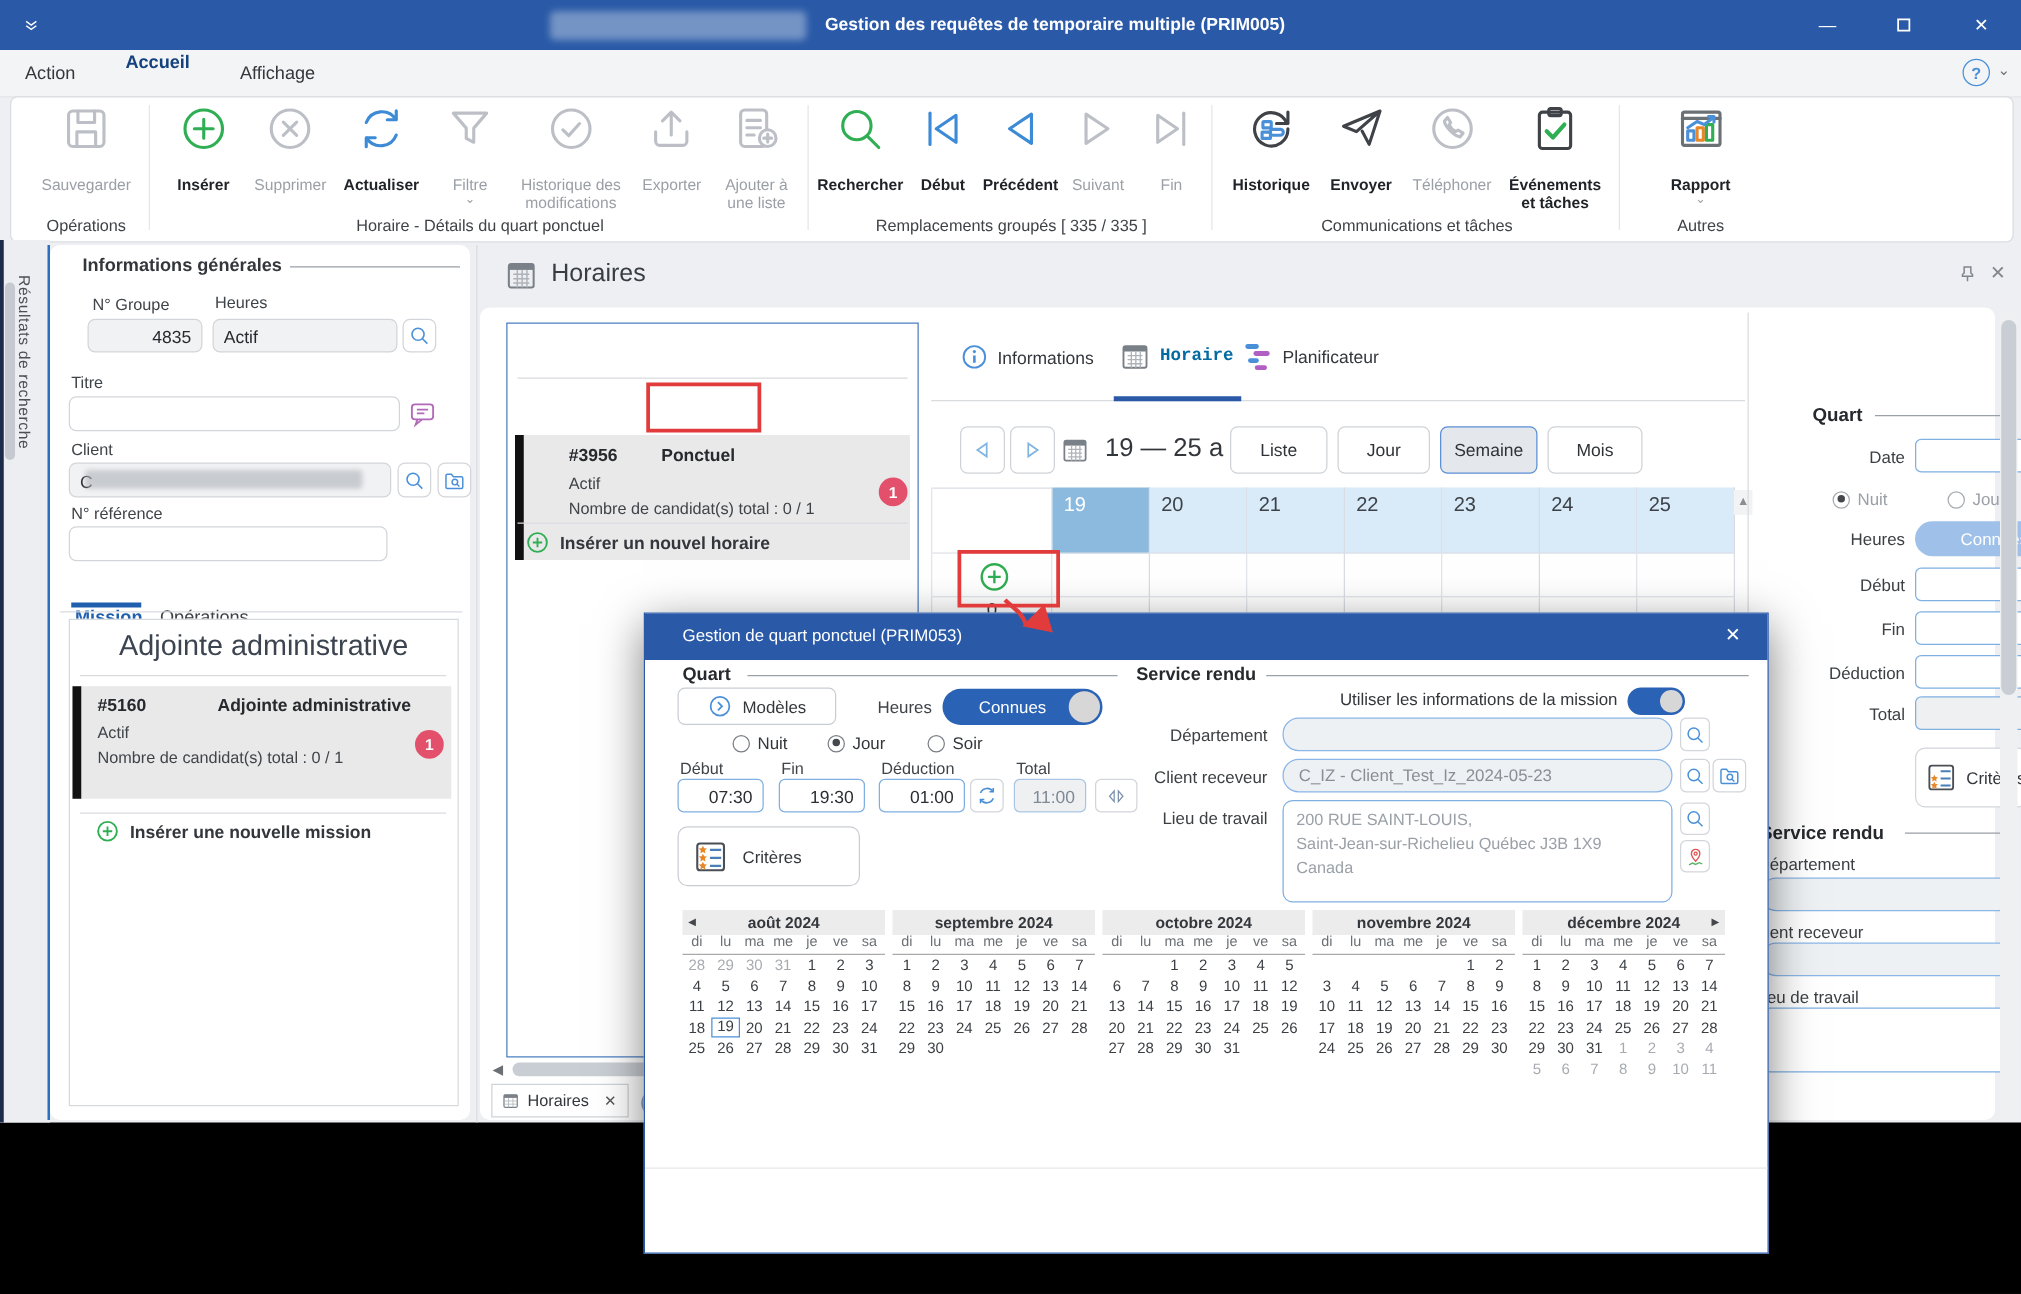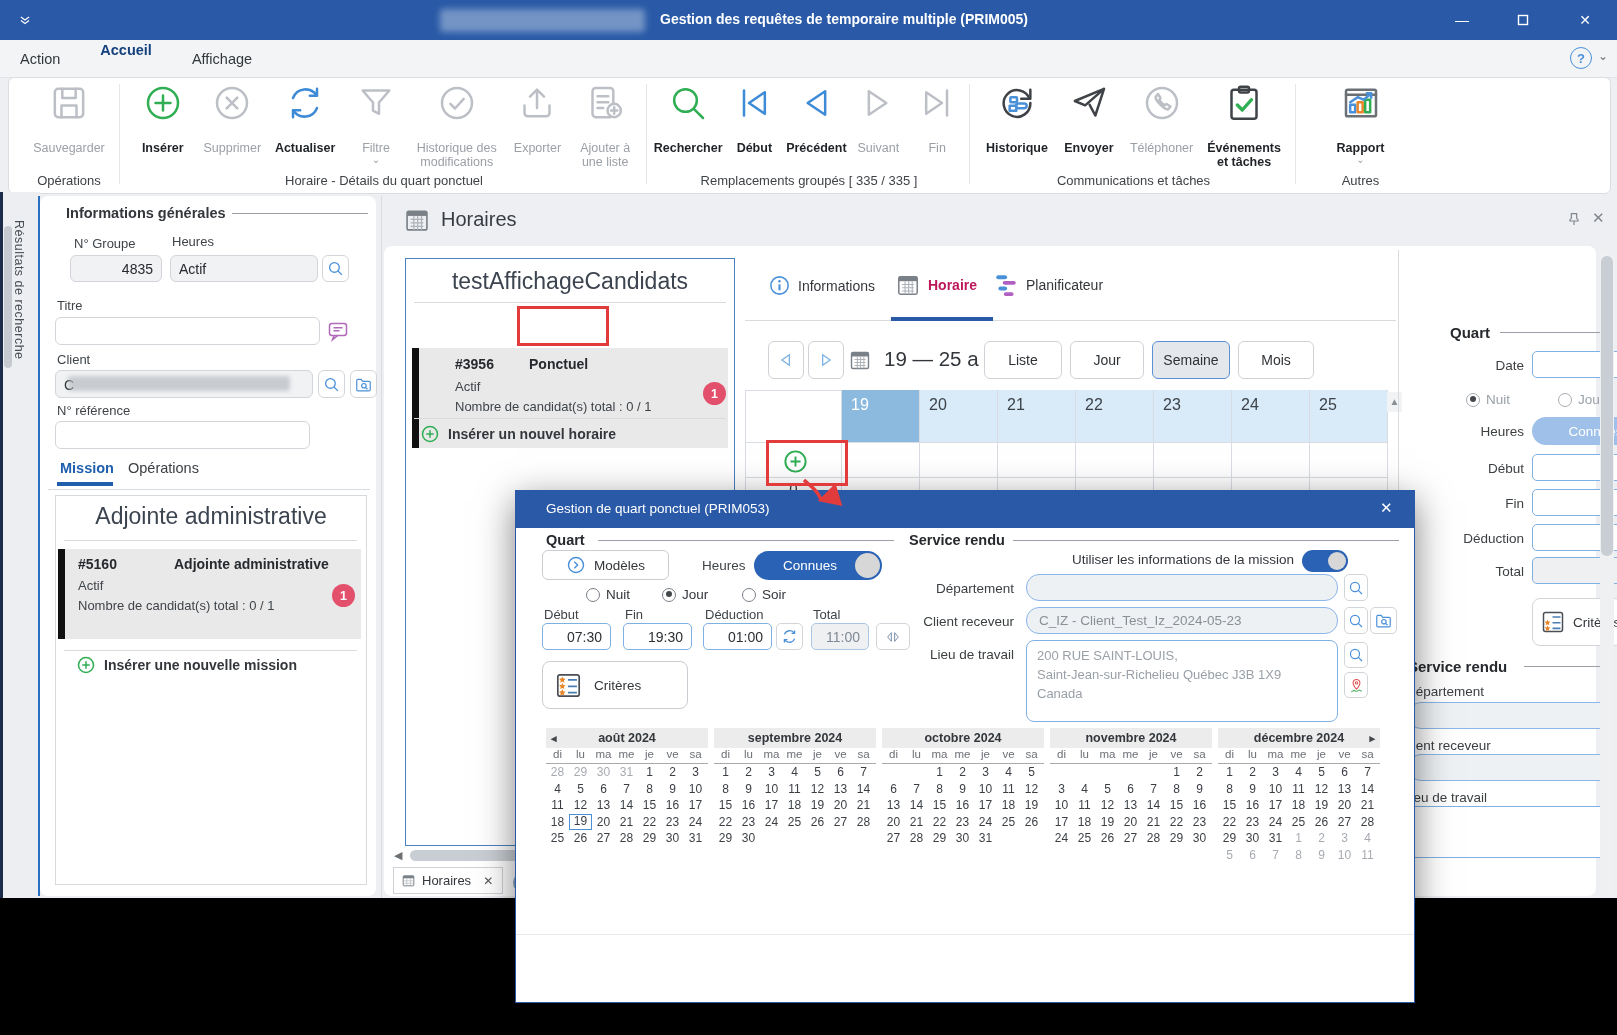--- a/index.html
+++ b/index.html
@@ -42,35 +42,35 @@
   #leftstrip .pill{position:absolute;left:4px;top:34px;width:8px;height:142px;background:#c6cad0;border-radius:4px;}
   .vtext{position:absolute;left:12px;top:28px;writing-mode:vertical-rl;font-size:12.5px;color:#4a4f55;letter-spacing:.5px;}
   .seclabel{font-size:14.5px;font-weight:700;color:#33373c;white-space:nowrap;}
   .grpline{position:absolute;height:1px;background:#9aa0a6;}
   .flabel{position:absolute;font-size:13px;color:#3f4449;white-space:nowrap;}
   .inp{position:absolute;border:1px solid #d2d5d9;border-radius:6px;background:#fff;font-family:"Liberation Sans",sans-serif;
        font-size:14px;color:#26292d;padding:0 8px;box-sizing:border-box;outline:none;}
   .inp.gray{background:#f1f2f4;}
   .sqbtn{position:absolute;background:#fff;border:1px solid #d2d5d9;border-radius:6px;display:flex;
          align-items:center;justify-content:center;box-sizing:border-box;}
-  .ltab{position:absolute;font-size:14.5px;color:#3c4043;}
+  .ltab{position:absolute;font-size:14.5px;color:#3c4043;margin-top:26px;}
   .ltab.active{color:#1f5fae;font-weight:700;}
   .tabline{position:absolute;height:4px;background:#1f5fae;}
   .bigtitle{position:absolute;font-size:23px;color:#3c4450;text-align:center;white-space:nowrap;}
   .itemcard{position:absolute;background:#e9e9ea;}
   .blackbar{position:absolute;left:0;top:0;width:7px;height:100%;background:#111;}
   .cid{font-weight:700;font-size:14px;color:#26292d;}
   .cline{font-size:13px;color:#3f4449;}
   .badge{position:absolute;width:23px;height:23px;border-radius:50%;background:#e3506b;color:#fff;font-size:12.5px;
          font-weight:700;display:flex;align-items:center;justify-content:center;}
   .thinline{position:absolute;height:1px;background:#d9dcdf;}
   .pluslink{position:absolute;display:flex;align-items:center;gap:8px;font-size:14px;font-weight:700;color:#33373c;}
   
   .stab{position:absolute;display:flex;align-items:center;gap:7px;font-size:14px;color:#33373c;}
-  .stab.active .stl{color:#be185d;font-weight:700;}
+  .stab.active .stl{color:#0369a1;font-weight:700;font-family:Liberation Mono, monospace;}
   .navbtn{position:absolute;width:36px;height:38px;background:#fff;border:1px solid #cfd3d7;border-radius:6px;
           display:flex;align-items:center;justify-content:center;box-sizing:border-box;}
   .vbtn{height:38px;background:#fff;border:1px solid #cfd3d7;border-radius:6px;font-size:14px;color:#2f3337;
         display:flex;align-items:center;justify-content:center;box-sizing:border-box;}
   .vbtn.active{background:#e4e7eb;border:1.6px solid #5b8fd6;}
   #weekgrid{position:absolute;left:745px;top:390px;display:grid;grid-template-columns:96px repeat(7,78px);
             grid-template-rows:53px 35px 32px;border-left:1px solid #d9dde3;}
   .wcell{border-right:1px solid #d9dde3;border-bottom:1px solid #d9dde3;box-sizing:border-box;background:#fff;}
   .wcell.hday{background:#d9eaf8;font-size:16px;color:#3c4248;padding:6px 0 0 9px;}
   .wcell.hsel{background:#8cbade;color:#fff;}
@@ -404,21 +404,20 @@
     <div class="abs" style="left:441px;top:208px;font-size:20px;color:#383d44;">Horaires</div>
     <svg class="abs ic" style="left:1566px;top:211px;" width="16" height="16" viewBox="0 0 24 24" fill="none" stroke="#81868d" stroke-width="1.8">
         <path d="M8 4h8v7l2 2v2H6v-2l2-2z"></path>
         <path d="M12 15v6"></path>
       </svg>
     <div class="abs" style="left:1592px;top:209px;font-size:15px;color:#81868d;">✕</div>
 
     <div class="card" style="left:384px;top:246px;width:1212px;height:650px;"></div>
 
     <div class="abs" style="left:405px;top:258px;width:330px;height:588px;border:1.6px solid #4a7fc1;background:#fff;box-sizing:border-box;"></div>
-    <div class="bigtitle" style="left:405px;top:268px;width:330px;">testAffichageCandidats</div>
     <div class="thinline" style="left:414px;top:302px;width:312px;"></div>
     <div class="itemcard" style="left:412px;top:307px;width:316px;height:100px;margin-top:41px;">
       <div class="blackbar"></div>
       <div class="abs cid" style="left:43px;top:8px;">#3956</div>
       <div class="abs cid" style="left:117px;top:8px;">Ponctuel</div>
       <div class="abs cline" style="left:43px;top:31px;">Actif</div>
       <div class="abs cline" style="left:43px;top:51px;">Nombre de candidat(s) total : 0 / 1</div>
       <div class="badge" style="left:291px;top:34px;">1</div>
     </div>
     <div class="thinline" style="left:414px;top:418px;width:312px;"></div>

